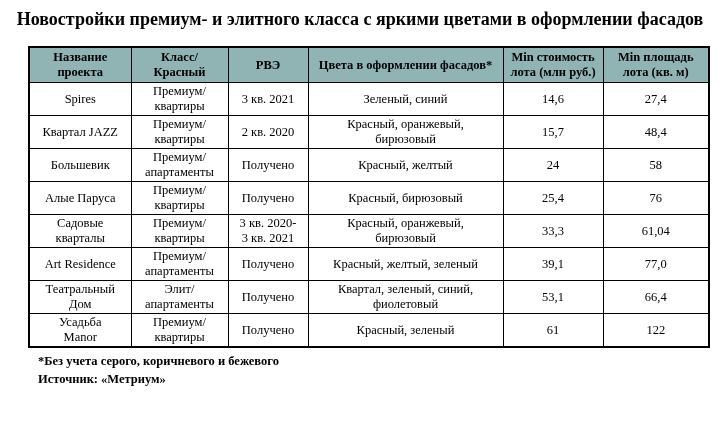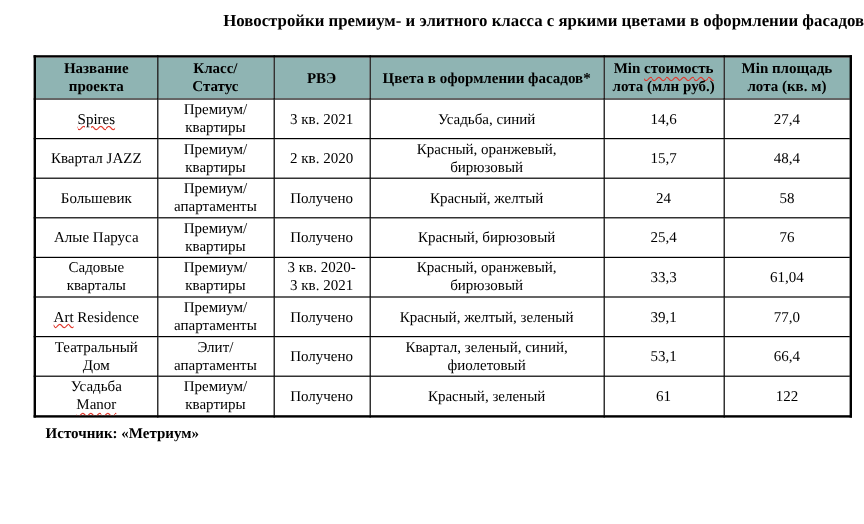--- a/index.html
+++ b/index.html
@@ -8,23 +8,23 @@
     background: #ffffff;
   }
   body {
     width: 720px;
     height: 437px;
     overflow: hidden;
     font-family: "Liberation Serif", "DejaVu Serif", serif;
     color: #000000;
   }
   .title {
-    text-align: right;
+    text-align: center;
     font-weight: bold;
-    font-size: 14px;
+    font-size: 18px;
     line-height: 16px;
     padding-top: 11px;
   }
   table.data {
     border-collapse: collapse;
     table-layout: fixed;
     width: 680px;
     margin: 19px 14px 0 28px;
     border: 2px solid #000000;
   }
@@ -47,21 +47,20 @@
     height: 29px;
     font-weight: normal;
   }
   .footnotes {
     margin: 4px 0 0 38px;
     font-weight: bold;
     font-size: 12.5px;
     line-height: 1.45;
   }
   .misspell {
-    text-decoration: underline;
     text-decoration-style: wavy;
     text-decoration-color: #E03A2F;
     text-decoration-thickness: 1px;
     text-underline-offset: 2px;
   }
 </style>
 </head>
 <body>
 
 <div class="page">
@@ -75,36 +74,36 @@
         <col style="width: 80px;">
         <col style="width: 195px;">
         <col style="width: 100px;">
         <col style="width: 106px;">
       </colgroup>
     <thead>
       <tr id="header-row">
           <th scope="col"><span>Название
 проекта</span></th>
           <th scope="col"><span>Класс/
-Статус</span></th>
+Красный</span></th>
           <th scope="col"><span>РВЭ</span></th>
           <th scope="col"><span>Цвета в оформлении фасадов*</span></th>
           <th scope="col"><span>Min </span><span class="misspell">стоимость</span><span>
 лота (млн руб.)</span></th>
           <th scope="col"><span>Min площадь
 лота (кв. м)</span></th>
         </tr>
     </thead>
     <tbody id="table-body">
         <tr>
           <td><span class="misspell">Spires</span></td>
           <td>Премиум/
 квартиры</td>
           <td>3 кв. 2021</td>
-          <td>Усадьба, синий</td>
+          <td>Зеленый, синий</td>
           <td>14,6</td>
           <td>27,4</td>
         </tr>
         <tr>
           <td><span>Квартал JAZZ</span></td>
           <td>Премиум/
 квартиры</td>
           <td>2 кв. 2020</td>
           <td>Красный, оранжевый,
 бирюзовый</td>
@@ -168,16 +167,17 @@
 квартиры</td>
           <td>Получено</td>
           <td>Красный, зеленый</td>
           <td>61</td>
           <td>122</td>
         </tr>
       </tbody>
   </table>
 
   <div class="footnotes">
+    <div>*Без учета серого, коричневого и бежевого</div>
     <div>Источник: «Метриум»</div>
   </div>
 
 </div>
 
 </body></html>

